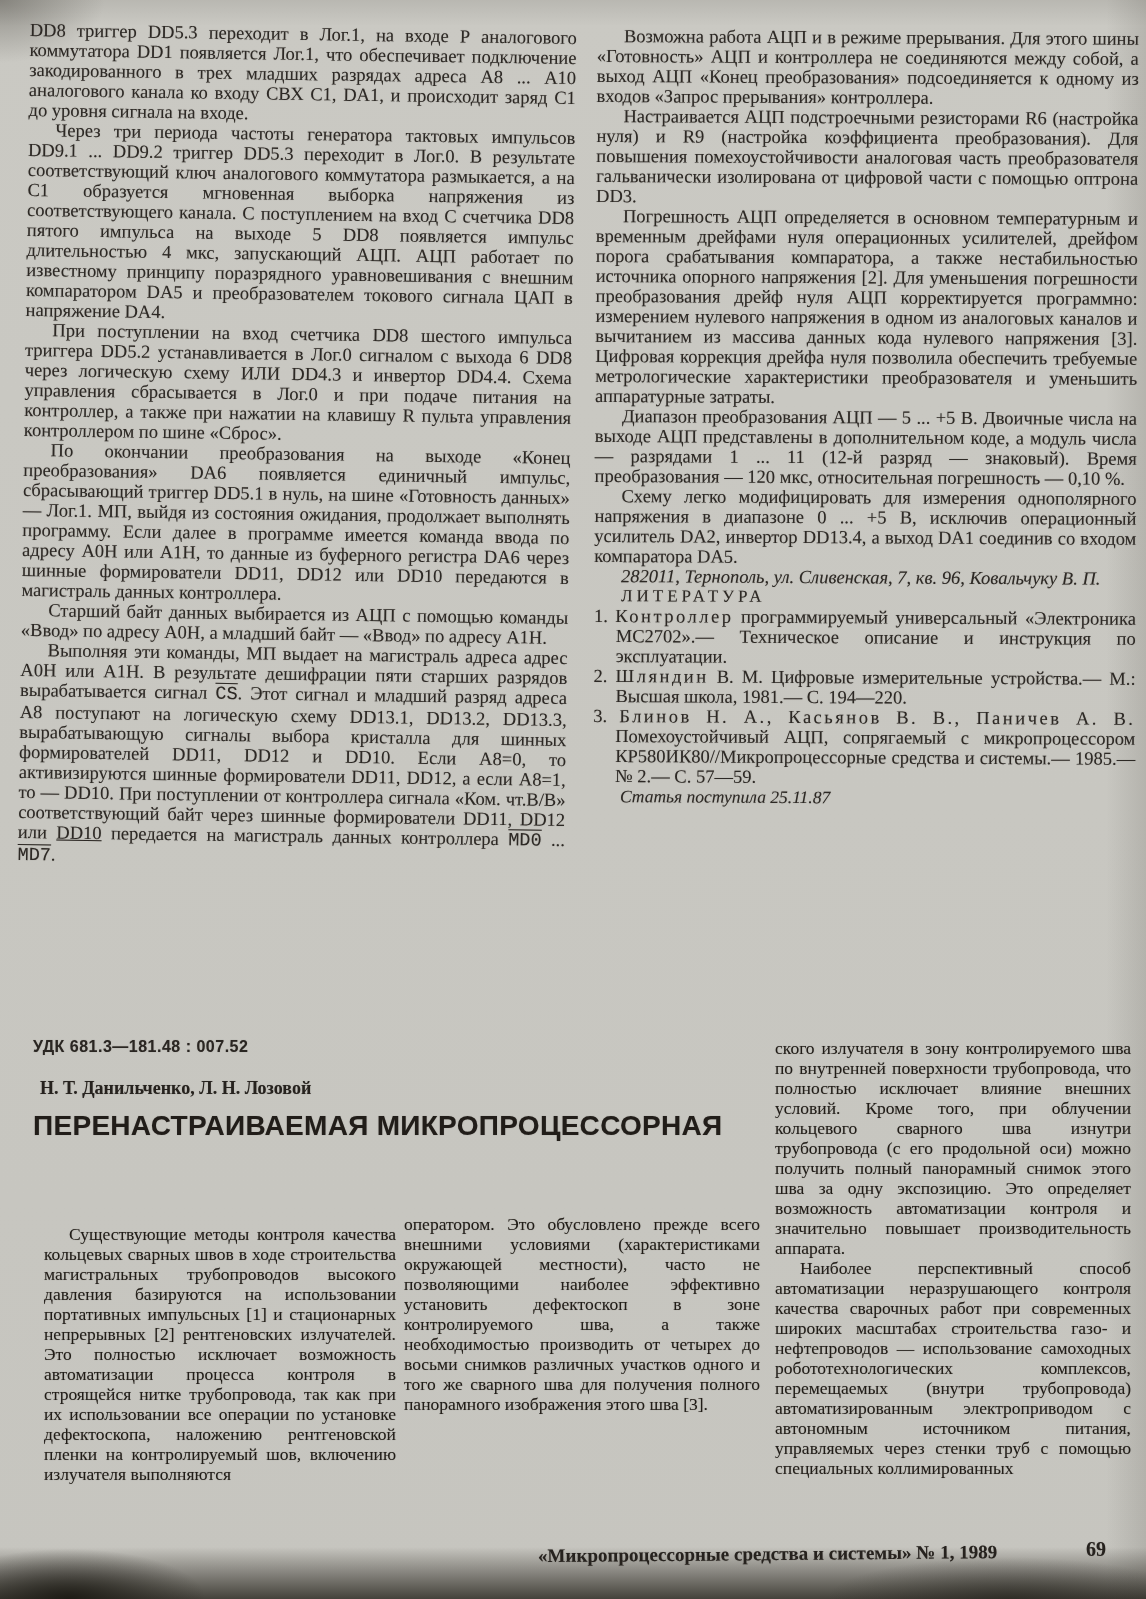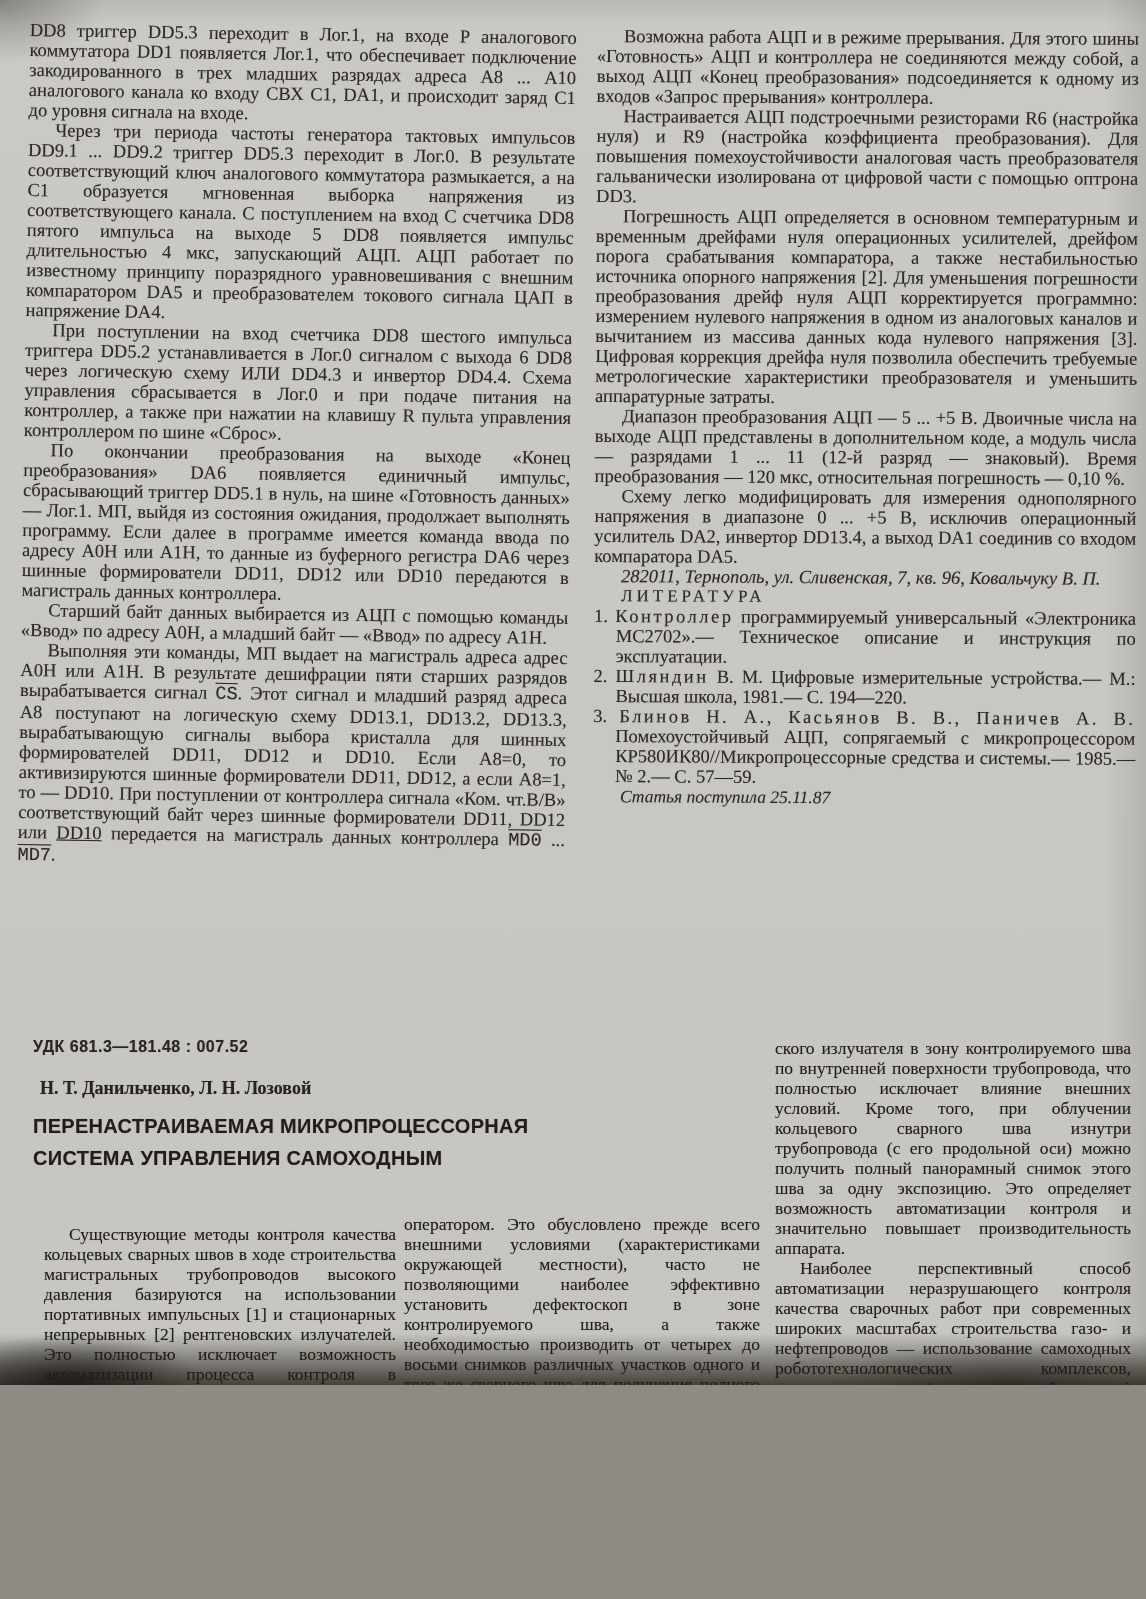--- a/index.html
+++ b/index.html
@@ -1,18 +1,18 @@
 <!DOCTYPE html>
 <html lang="ru"><head>
 <meta charset="utf-8">
 <style>
   html,body{margin:0;padding:0;}
   body{background:#8d8b84;font-family:"Liberation Serif","DejaVu Serif",serif;}
   .page{
-    position:relative;width:1146px;height:1385px;overflow:hidden;
+    position:relative;width:1146px;height:1599px;overflow:hidden;
     background:
       radial-gradient(190px 70px at 6% 100%, rgba(28,26,20,.95), rgba(28,26,20,0) 72%),
       radial-gradient(260px 60px at 88% 100%, rgba(30,28,22,.55), rgba(30,28,22,0) 70%),
       linear-gradient(to top, rgba(36,33,26,.8), rgba(36,33,26,0) 52px),
       radial-gradient(150px 90px at 0% 0%, rgba(50,47,40,.38), rgba(50,47,40,0) 70%),
       linear-gradient(to left, rgba(60,57,50,.14), rgba(60,57,50,0) 40px),
       linear-gradient(to bottom, rgba(60,57,50,.12), rgba(60,57,50,0) 26px),
       linear-gradient(#cac9c3,#c6c5bf);
     color:#2d2925;
   }
@@ -27,21 +27,21 @@
   .lit-head{margin:24px 0 14px;text-align:center;letter-spacing:4px;font-size:17px;text-indent:0;}
   .ref{margin:0;padding-left:22px;text-indent:-22px;text-align:justify;}
   .ref .sp{letter-spacing:2.5px;}
   .received{margin-top:12px;text-align:right;font-style:italic;font-size:17.5px;}
   .udc{position:absolute;left:33px;top:1038px;font-family:"Liberation Sans","DejaVu Sans",sans-serif;
        font-weight:bold;font-size:16px;letter-spacing:.5px;color:#2a2622;}
   .authors{position:absolute;left:40px;top:1078px;font-family:Liberation Serif, serif;
        font-weight:bold;font-size:18px;color:#26221e;}
   .title{position:absolute;left:33px;top:1110px;width:700px;margin:0;
        font-family:"Liberation Sans","DejaVu Sans",sans-serif;font-weight:bold;
-       font-size:20px;line-height:32px;letter-spacing:.3px;color:#211d19;}
+       font-size:28px;line-height:32px;letter-spacing:.3px;color:#211d19;}
   .title span{display:block;}
   .colB{position:absolute;text-align:justify;font-size:17.5px;line-height:20px;font-weight:normal;color:#211d18;}
   .colB p{margin:0;text-indent:25px;}
   .colB p.noind{text-indent:0;}
   .b1{left:36px;top:1224px;width:352px;margin-left:8px;}
   .b2{left:404px;top:1214px;width:356px;}
   .b3{left:775px;top:1038px;width:356px;}
   .footer{position:absolute;left:538px;top:1543px;width:480px;font-weight:bold;font-size:19px;
        transform:rotate(-0.5deg);color:#26221e;}
   .pagenum{position:absolute;left:1086px;top:1538px;font-weight:bold;font-size:20px;color:#26221e;}
@@ -72,21 +72,20 @@
     <div class="ref"><span>1.</span> <span class="sp">Контроллер</span><span> программируемый универсальный «Электроника МС2702».— Техническое описание и инструкция по эксплуатации.</span></div>
     <div class="ref"><span>2.</span> <span class="sp">Шляндин</span><span> В. М. Цифровые измерительные устройства.— М.: Высшая школа, 1981.— С. 194—220.</span></div>
     <div class="ref"><span>3.</span> <span class="sp">Блинов Н. А., Касьянов В. В., Паничев А. В.</span><span> Помехоустойчивый АЦП, сопрягаемый с микропроцессором КР580ИК80//Микропроцессорные средства и системы.— 1985.— № 2.— С. 57—59.</span></div>
     <p class="received">Статья поступила 25.11.87</p>
   </section>
 
   <div class="udc">УДК 681.3—181.48 : 007.52</div>
   <div class="authors">Н. Т. Данильченко, Л. Н. Лозовой</div>
   <h1 class="title">
     <span>ПЕРЕНАСТРАИВАЕМАЯ МИКРОПРОЦЕССОРНАЯ</span>
-    <span>СИСТЕМА УПРАВЛЕНИЯ САМОХОДНЫМ</span>
   </h1>
 
   <section class="colB b1">
     <p>Существующие методы контроля качества кольцевых сварных швов в ходе строительства магистральных трубопроводов высокого давления базируются на использовании портативных импульсных [1] и стационарных непрерывных [2] рентгеновских излучателей. Это полностью исключает возможность автоматизации процесса контроля в строящейся нитке трубопровода, так как при их использовании все операции по установке дефектоскопа, наложению рентгеновской пленки на контролируемый шов, включению излучателя выполняются</p>
   </section>
   <section class="colB b2">
     <p class="noind">оператором. Это обусловлено прежде всего внешними условиями (характеристиками окружающей местности), часто не позволяющими наиболее эффективно установить дефектоскоп в зоне контролируемого шва, а также необходимостью производить от четырех до восьми снимков различных участков одного и того же сварного шва для получения полного панорамного изображения этого шва [3].</p>
   </section>
   <section class="colB b3">
     <p class="noind">ского излучателя в зону контролируемого шва по внутренней поверхности трубопровода, что полностью исключает влияние внешних условий. Кроме того, при облучении кольцевого сварного шва изнутри трубопровода (с его продольной оси) можно получить полный панорамный снимок этого шва за одну экспозицию. Это определяет возможность автоматизации контроля и значительно повышает производительность аппарата.</p>

